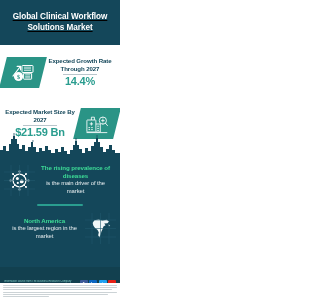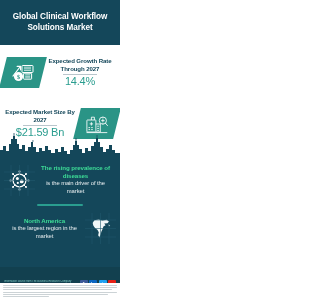--- a/index.html
+++ b/index.html
@@ -9,20 +9,21 @@
     background:#ffffff;
     overflow:hidden;
   }
   .infographic { position:relative; width:120px; height:300px; background:#fff; }
 
   
   .header {
     height:45px; background:#14475a;
     display:flex; align-items:center; justify-content:center;
     padding:0 6px;
+    text-decoration:underline;
   }
   .header-title {
     color:#ffffff; font-size:8.2px; font-weight:bold;
     line-height:1.32; text-align:center; letter-spacing:-0.05px;
   }
 
   
   .white-zone { position:relative; height:111px; background:#ffffff; }
 
   .stat-row { display:flex; align-items:center; height:52px; padding:0 3px; }
@@ -40,21 +41,21 @@
   .stat-text { flex:1 1 auto; text-align:center; padding:0 1px; }
   .stat-label {
     color:#14475a; font-size:6.1px; font-weight:bold;
     line-height:1.28; letter-spacing:-0.1px;
   }
   .stat-rule {
     width:34px; height:1px; background:#b9c6cc;
     margin:1.5px auto 0.5px auto;
   }
   .stat-value {
-    color:#2a9d8f; font-size:11px; font-weight:normal;
+    color:#2a9d8f; font-size:11px; font-weight:bold;
     letter-spacing:-0.2px; line-height:1.15;
   }
 
   
   .skyline { position:absolute; left:0; bottom:-1px; width:120px; height:24px; display:block; }
 
   
   .dark-zone { position:relative; height:111px; background:#14475a; overflow:hidden; }
 
   .fact-row { display:flex; align-items:center; height:48px; padding:0 4px; }

